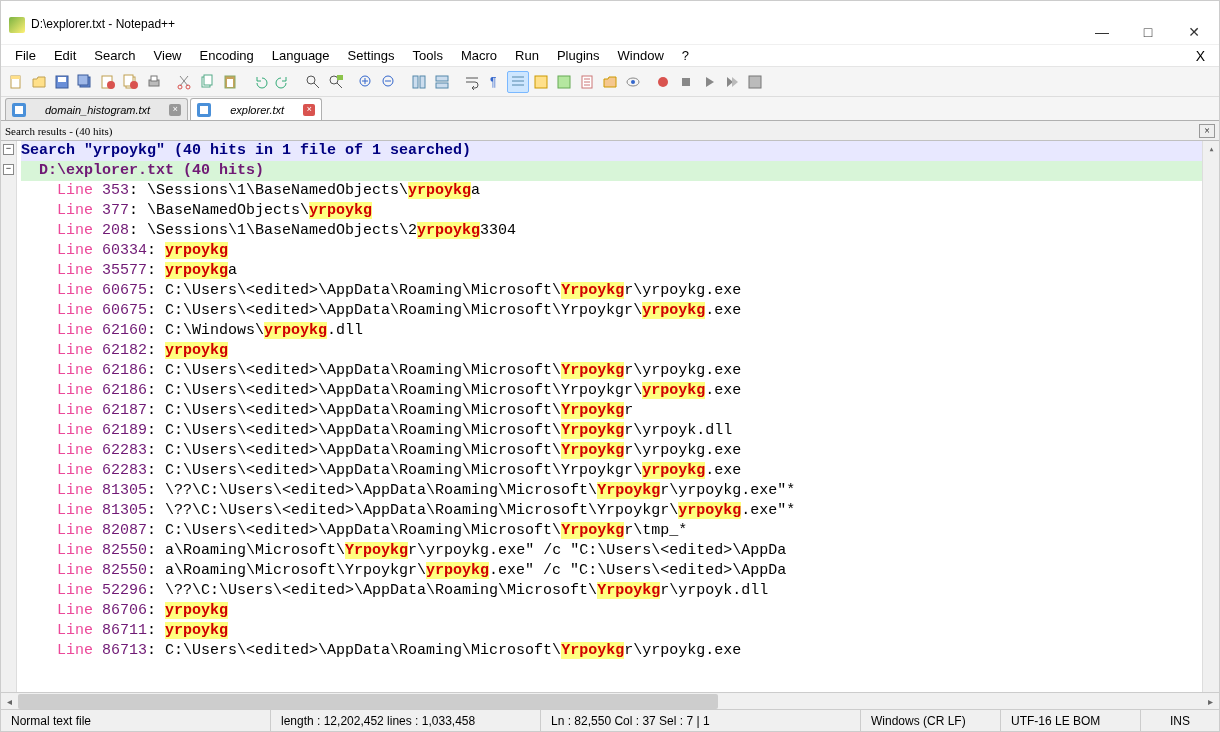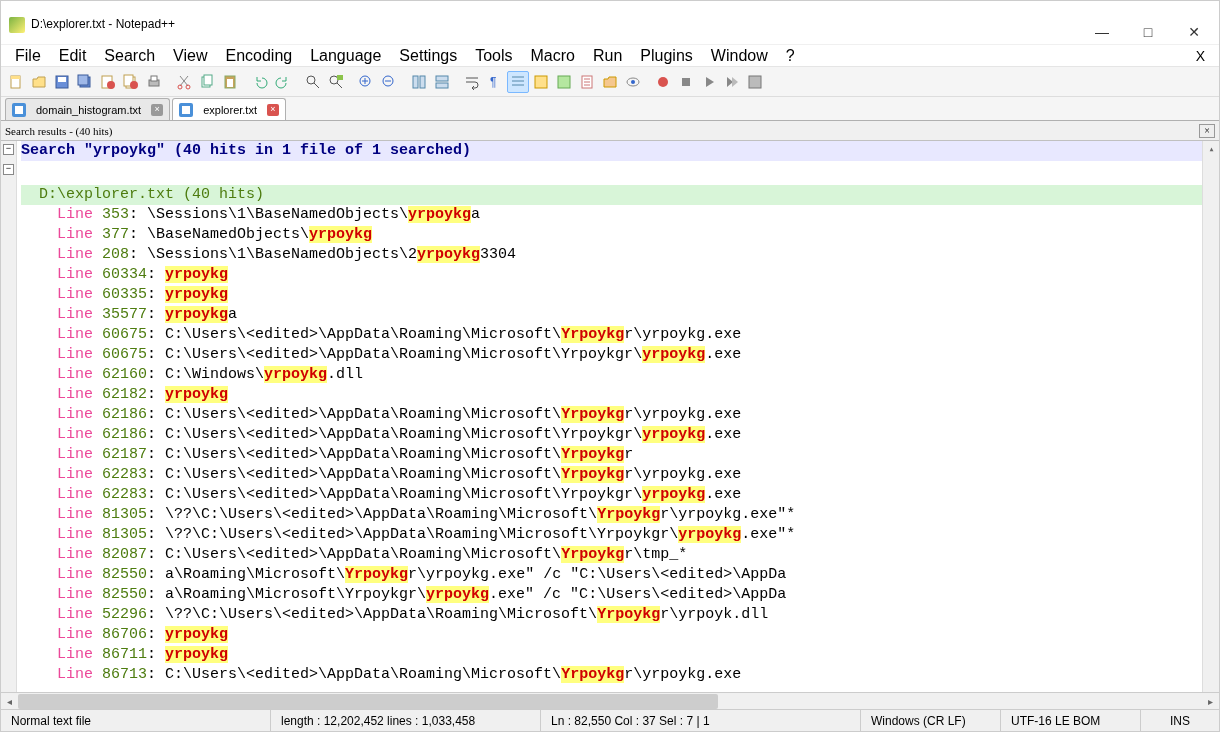--- a/index.html
+++ b/index.html
@@ -3,44 +3,44 @@
 <meta charset="utf-8">
 <style>
 * { box-sizing: border-box; margin: 0; padding: 0; }
 body { font-family: "Segoe UI", Tahoma, sans-serif; font-size: 12px; background: #fff; width: 1220px; height: 732px; overflow: hidden; display: flex; flex-direction: column; border: 1px solid #ccc; }
 .titlebar { height: 44px; display: flex; padding: 16px 2px; background: #fff; border-bottom: 1px solid #f0f0f0; }
 .titlebar .icon { width: 16px; height: 16px; margin: 0 6px; background: linear-gradient(135deg,#7cb342,#fff176); border-radius:2px; }
 .titlebar .title { flex: 1; font-size: 12px; color: #000; }
 .winbtns { display: flex; }
 .winbtn { width: 46px; height: 30px; display: flex; align-items: center; justify-content: center; font-size: 14px; color:#333; }
 .menubar { height: 22px; display: flex; align-items: center; padding: 0 6px; gap: 2px; border-bottom: 1px solid #e5e5e5; }
-.menuitem { padding: 2px 8px; font-size: 16px; color:#000; }
+.menuitem { padding: 2px 8px; font-size: 13px; color:#000; }
 .menu-close { margin-left:auto; padding:0 8px; font-size:14px; }
 .toolbar { height: 30px; display: flex; align-items: center; padding: 2px 4px; gap: 1px; background:#f5f5f5; border-bottom:1px solid #ddd; flex-wrap:nowrap; overflow:hidden;}
 .tbtn { width:22px; height:22px; display:flex; align-items:center; justify-content:center; border:1px solid transparent; border-radius:2px; font-size:12px;}
 .tbtn svg { width:16px; height:16px; }
 .tsep { width:6px; }
 .tabbar { height:24px; display:flex; align-items:flex-end; padding:0 4px; background:#f5f5f5; border-bottom:1px solid #b0b0b0;}
-.tab { height:22px; display:flex; align-items:center; padding:0 6px; gap:10px; border:1px solid #b0b0b0; border-bottom:none; background:#e8e8e8; border-radius:3px 3px 0 0; margin-right:2px; font-size:11px;}
+.tab { height:22px; display:flex; align-items:center; padding:0 6px; gap:19px; border:1px solid #b0b0b0; border-bottom:none; background:#e8e8e8; border-radius:3px 3px 0 0; margin-right:2px; font-size:11px;font-style:italic;}
 .tab.active { background:#fff; }
 .tab .ficon { width:14px; height:14px; background:#4a90d9; border-radius:2px; position:relative;}
 .tab .ficon::after { content:''; position:absolute; left:3px; top:3px; right:3px; bottom:3px; background:#fff;}
 .tab .close { width:12px; height:12px; background:#d9534f; border-radius:2px; color:#fff; font-size:9px; display:flex; align-items:center; justify-content:center; line-height:1;}
 .tab .close.gray { background:#999;}
 .searchhdr { height:20px; background:#f0f0f0; border-bottom:1px solid #c0c0c0; display:flex; align-items:center; padding:0 4px; font-size:11px;font-family:Liberation Serif, serif;}
 .searchhdr .closex { margin-left:auto; width:16px; height:14px; border:1px solid #999; display:flex; align-items:center; justify-content:center; font-size:10px; background:#eee;}
 .results { flex:1; overflow:auto; font-family: Consolas, "Courier New", monospace; font-size: 15px; line-height:20px; background:#fff; position:relative;}
 .gutter { position:absolute; left:0; top:0; bottom:0; width:16px; background:#f0f0f0; border-right:1px solid #ddd;}
 .fold { position:absolute; left:2px; width:11px; height:11px; border:1px solid #888; background:#fff; color:#000; font-size:9px; display:flex; align-items:center; justify-content:center; line-height:1;}
 .lines { padding-left:20px; }
 .line { white-space:pre; }
 .hl-search { background:#e8e8ff; color:#000080; font-weight:bold;}
-.hl-file { background:#d8f5d8; color:#4d7c0f; font-weight:normal;margin-top:24px;}
+.hl-file { background:#d8f5d8; color:#701a75; font-weight:bold;}
 .ln-label { color:#ec4899; }
-.ln-num { color:#4d7c0f; }
+.ln-num { color:#701a75; }
 .match { background:#ffff80; color:#d00000; font-weight:bold; }
 .hscroll { height:17px; background:#f0f0f0; border-top:1px solid #ccc; display:flex; align-items:center;}
 .hscroll .arrow { width:17px; height:15px; display:flex; align-items:center; justify-content:center; font-size:10px; color:#666;}
 .hscroll .track { flex:1; height:15px; background:#f0f0f0; position:relative;}
 .hscroll .thumb { position:absolute; left:0; top:0; height:15px; width:700px; background:#cdcdcd; border-radius:2px;}
 .statusbar { height:22px; background:#f0f0f0; border-top:1px solid #ccc; display:flex; align-items:center; font-size:12px; color:#000;}
 .stat { padding:0 10px; border-right:1px solid #ccc; height:100%; display:flex; align-items:center;}
 .stat:last-child { border-right:none;}
 .vscroll-stub { position:absolute; right:0; top:0; bottom:0; width:17px; background:#f0f0f0; border-left:1px solid #ddd;}
 .vscroll-stub .arrow { width:17px; height:17px; display:flex; align-items:center; justify-content:center; font-size:10px; color:#666;}
@@ -289,29 +289,29 @@
   <div class="vscroll-stub">
     <div class="arrow">▴</div>
   </div>
   <div class="lines" id="result-lines">
       <div class="line hl-search">Search "yrpoykg" (40 hits in 1 file of 1 searched)</div>
       <div class="line hl-file">  D:\explorer.txt (40 hits)</div>
       <div class="line">    <span class="ln-label">Line </span><span class="ln-num">353</span>: \Sessions\1\BaseNamedObjects\<span class="match">yrpoykg</span>a</div>
       <div class="line">    <span class="ln-label">Line </span><span class="ln-num">377</span>: \BaseNamedObjects\<span class="match">yrpoykg</span></div>
       <div class="line">    <span class="ln-label">Line </span><span class="ln-num">208</span>: \Sessions\1\BaseNamedObjects\2<span class="match">yrpoykg</span>3304</div>
       <div class="line">    <span class="ln-label">Line </span><span class="ln-num">60334</span>: <span class="match">yrpoykg</span></div>
-      <div class="line">    <span class="ln-label">Line </span><span class="ln-num">60335</span>: <span class="match">yrpoykg</span></div>
       <div class="line">    <span class="ln-label">Line </span><span class="ln-num">35577</span>: <span class="match">yrpoykg</span>a</div>
       <div class="line">    <span class="ln-label">Line </span><span class="ln-num">60675</span>: C:\Users\&lt;edited&gt;\AppData\Roaming\Microsoft\<span class="match">Yrpoykg</span>r\yrpoykg.exe</div>
       <div class="line">    <span class="ln-label">Line </span><span class="ln-num">60675</span>: C:\Users\&lt;edited&gt;\AppData\Roaming\Microsoft\Yrpoykgr\<span class="match">yrpoykg</span>.exe</div>
       <div class="line">    <span class="ln-label">Line </span><span class="ln-num">62160</span>: C:\Windows\<span class="match">yrpoykg</span>.dll</div>
       <div class="line">    <span class="ln-label">Line </span><span class="ln-num">62182</span>: <span class="match">yrpoykg</span></div>
       <div class="line">    <span class="ln-label">Line </span><span class="ln-num">62186</span>: C:\Users\&lt;edited&gt;\AppData\Roaming\Microsoft\<span class="match">Yrpoykg</span>r\yrpoykg.exe</div>
       <div class="line">    <span class="ln-label">Line </span><span class="ln-num">62186</span>: C:\Users\&lt;edited&gt;\AppData\Roaming\Microsoft\Yrpoykgr\<span class="match">yrpoykg</span>.exe</div>
       <div class="line">    <span class="ln-label">Line </span><span class="ln-num">62187</span>: C:\Users\&lt;edited&gt;\AppData\Roaming\Microsoft\<span class="match">Yrpoykg</span>r</div>
+      <div class="line">    <span class="ln-label">Line </span><span class="ln-num">62189</span>: C:\Users\&lt;edited&gt;\AppData\Roaming\Microsoft\<span class="match">Yrpoykg</span>r\yrpoyk.dll</div>
       <div class="line">    <span class="ln-label">Line </span><span class="ln-num">62283</span>: C:\Users\&lt;edited&gt;\AppData\Roaming\Microsoft\<span class="match">Yrpoykg</span>r\yrpoykg.exe</div>
       <div class="line">    <span class="ln-label">Line </span><span class="ln-num">62283</span>: C:\Users\&lt;edited&gt;\AppData\Roaming\Microsoft\Yrpoykgr\<span class="match">yrpoykg</span>.exe</div>
       <div class="line">    <span class="ln-label">Line </span><span class="ln-num">81305</span>: \??\C:\Users\&lt;edited&gt;\AppData\Roaming\Microsoft\<span class="match">Yrpoykg</span>r\yrpoykg.exe"*</div>
       <div class="line">    <span class="ln-label">Line </span><span class="ln-num">81305</span>: \??\C:\Users\&lt;edited&gt;\AppData\Roaming\Microsoft\Yrpoykgr\<span class="match">yrpoykg</span>.exe"*</div>
       <div class="line">    <span class="ln-label">Line </span><span class="ln-num">82087</span>: C:\Users\&lt;edited&gt;\AppData\Roaming\Microsoft\<span class="match">Yrpoykg</span>r\tmp_*</div>
       <div class="line">    <span class="ln-label">Line </span><span class="ln-num">82550</span>: a\Roaming\Microsoft\<span class="match">Yrpoykg</span>r\yrpoykg.exe" /c "C:\Users\&lt;edited&gt;\AppDa</div>
       <div class="line">    <span class="ln-label">Line </span><span class="ln-num">82550</span>: a\Roaming\Microsoft\Yrpoykgr\<span class="match">yrpoykg</span>.exe" /c "C:\Users\&lt;edited&gt;\AppDa</div>
       <div class="line">    <span class="ln-label">Line </span><span class="ln-num">52296</span>: \??\C:\Users\&lt;edited&gt;\AppData\Roaming\Microsoft\<span class="match">Yrpoykg</span>r\yrpoyk.dll</div>
       <div class="line">    <span class="ln-label">Line </span><span class="ln-num">86706</span>: <span class="match">yrpoykg</span></div>
       <div class="line">    <span class="ln-label">Line </span><span class="ln-num">86711</span>: <span class="match">yrpoykg</span></div>

